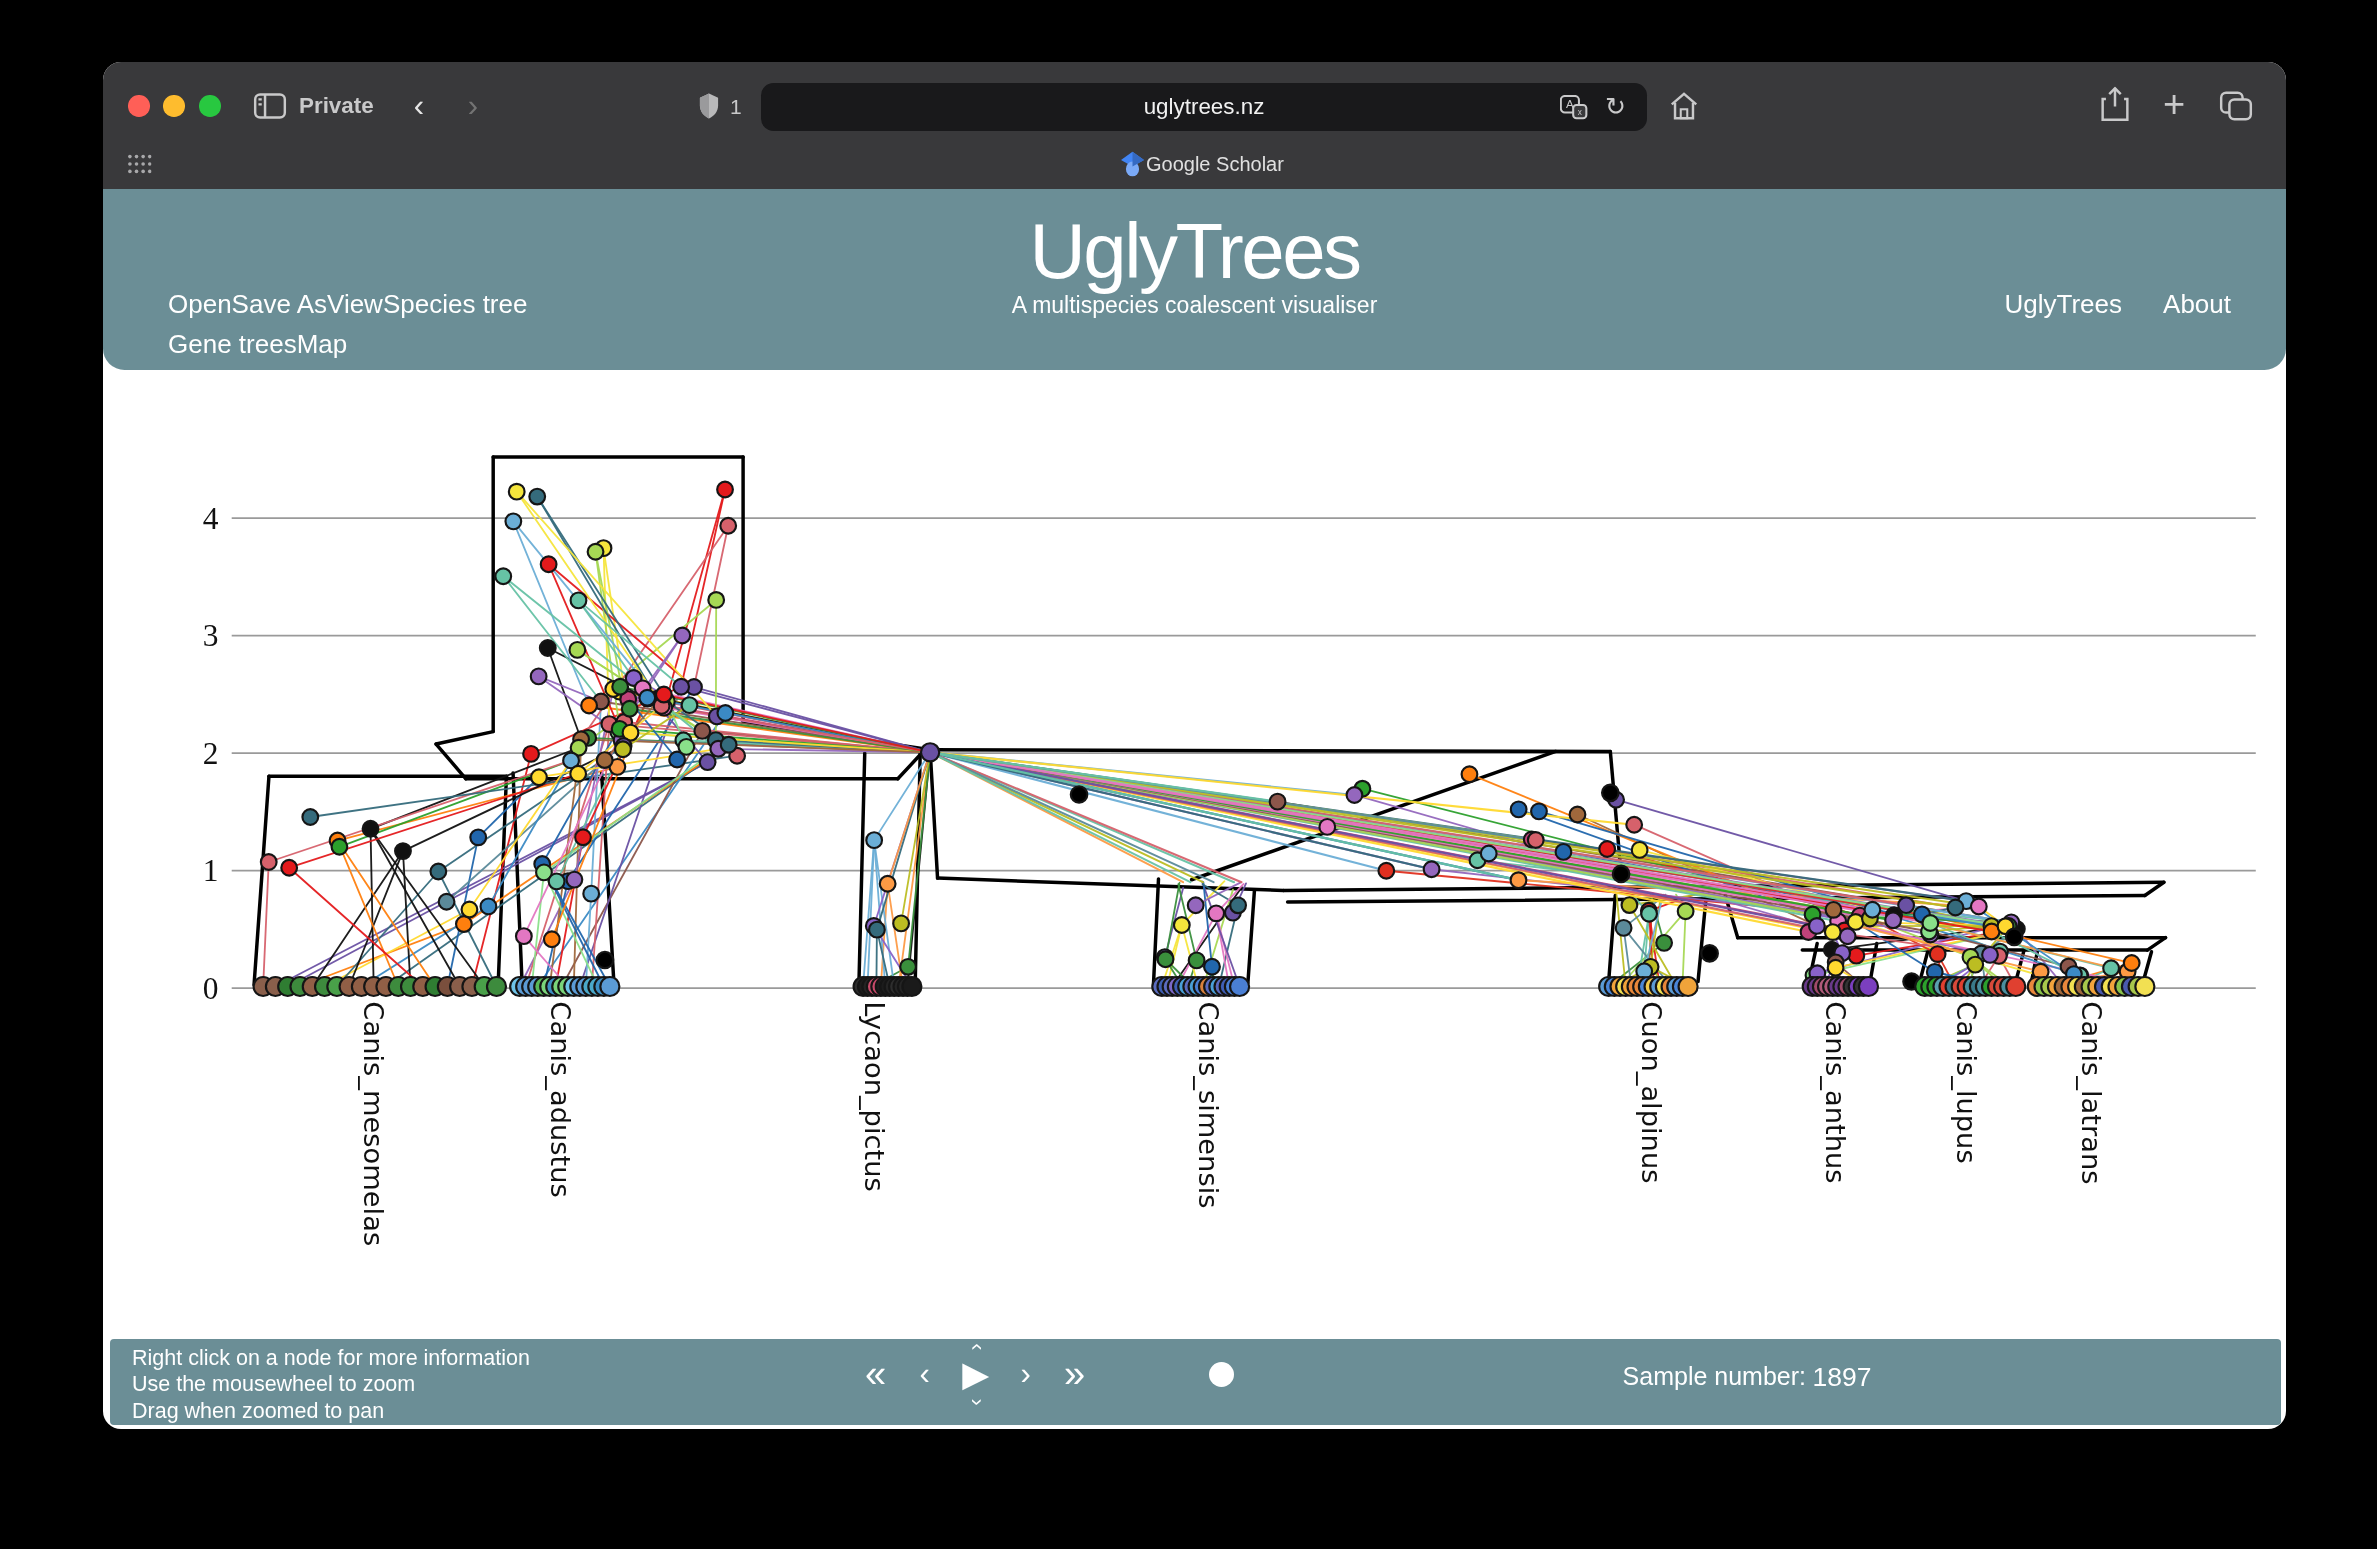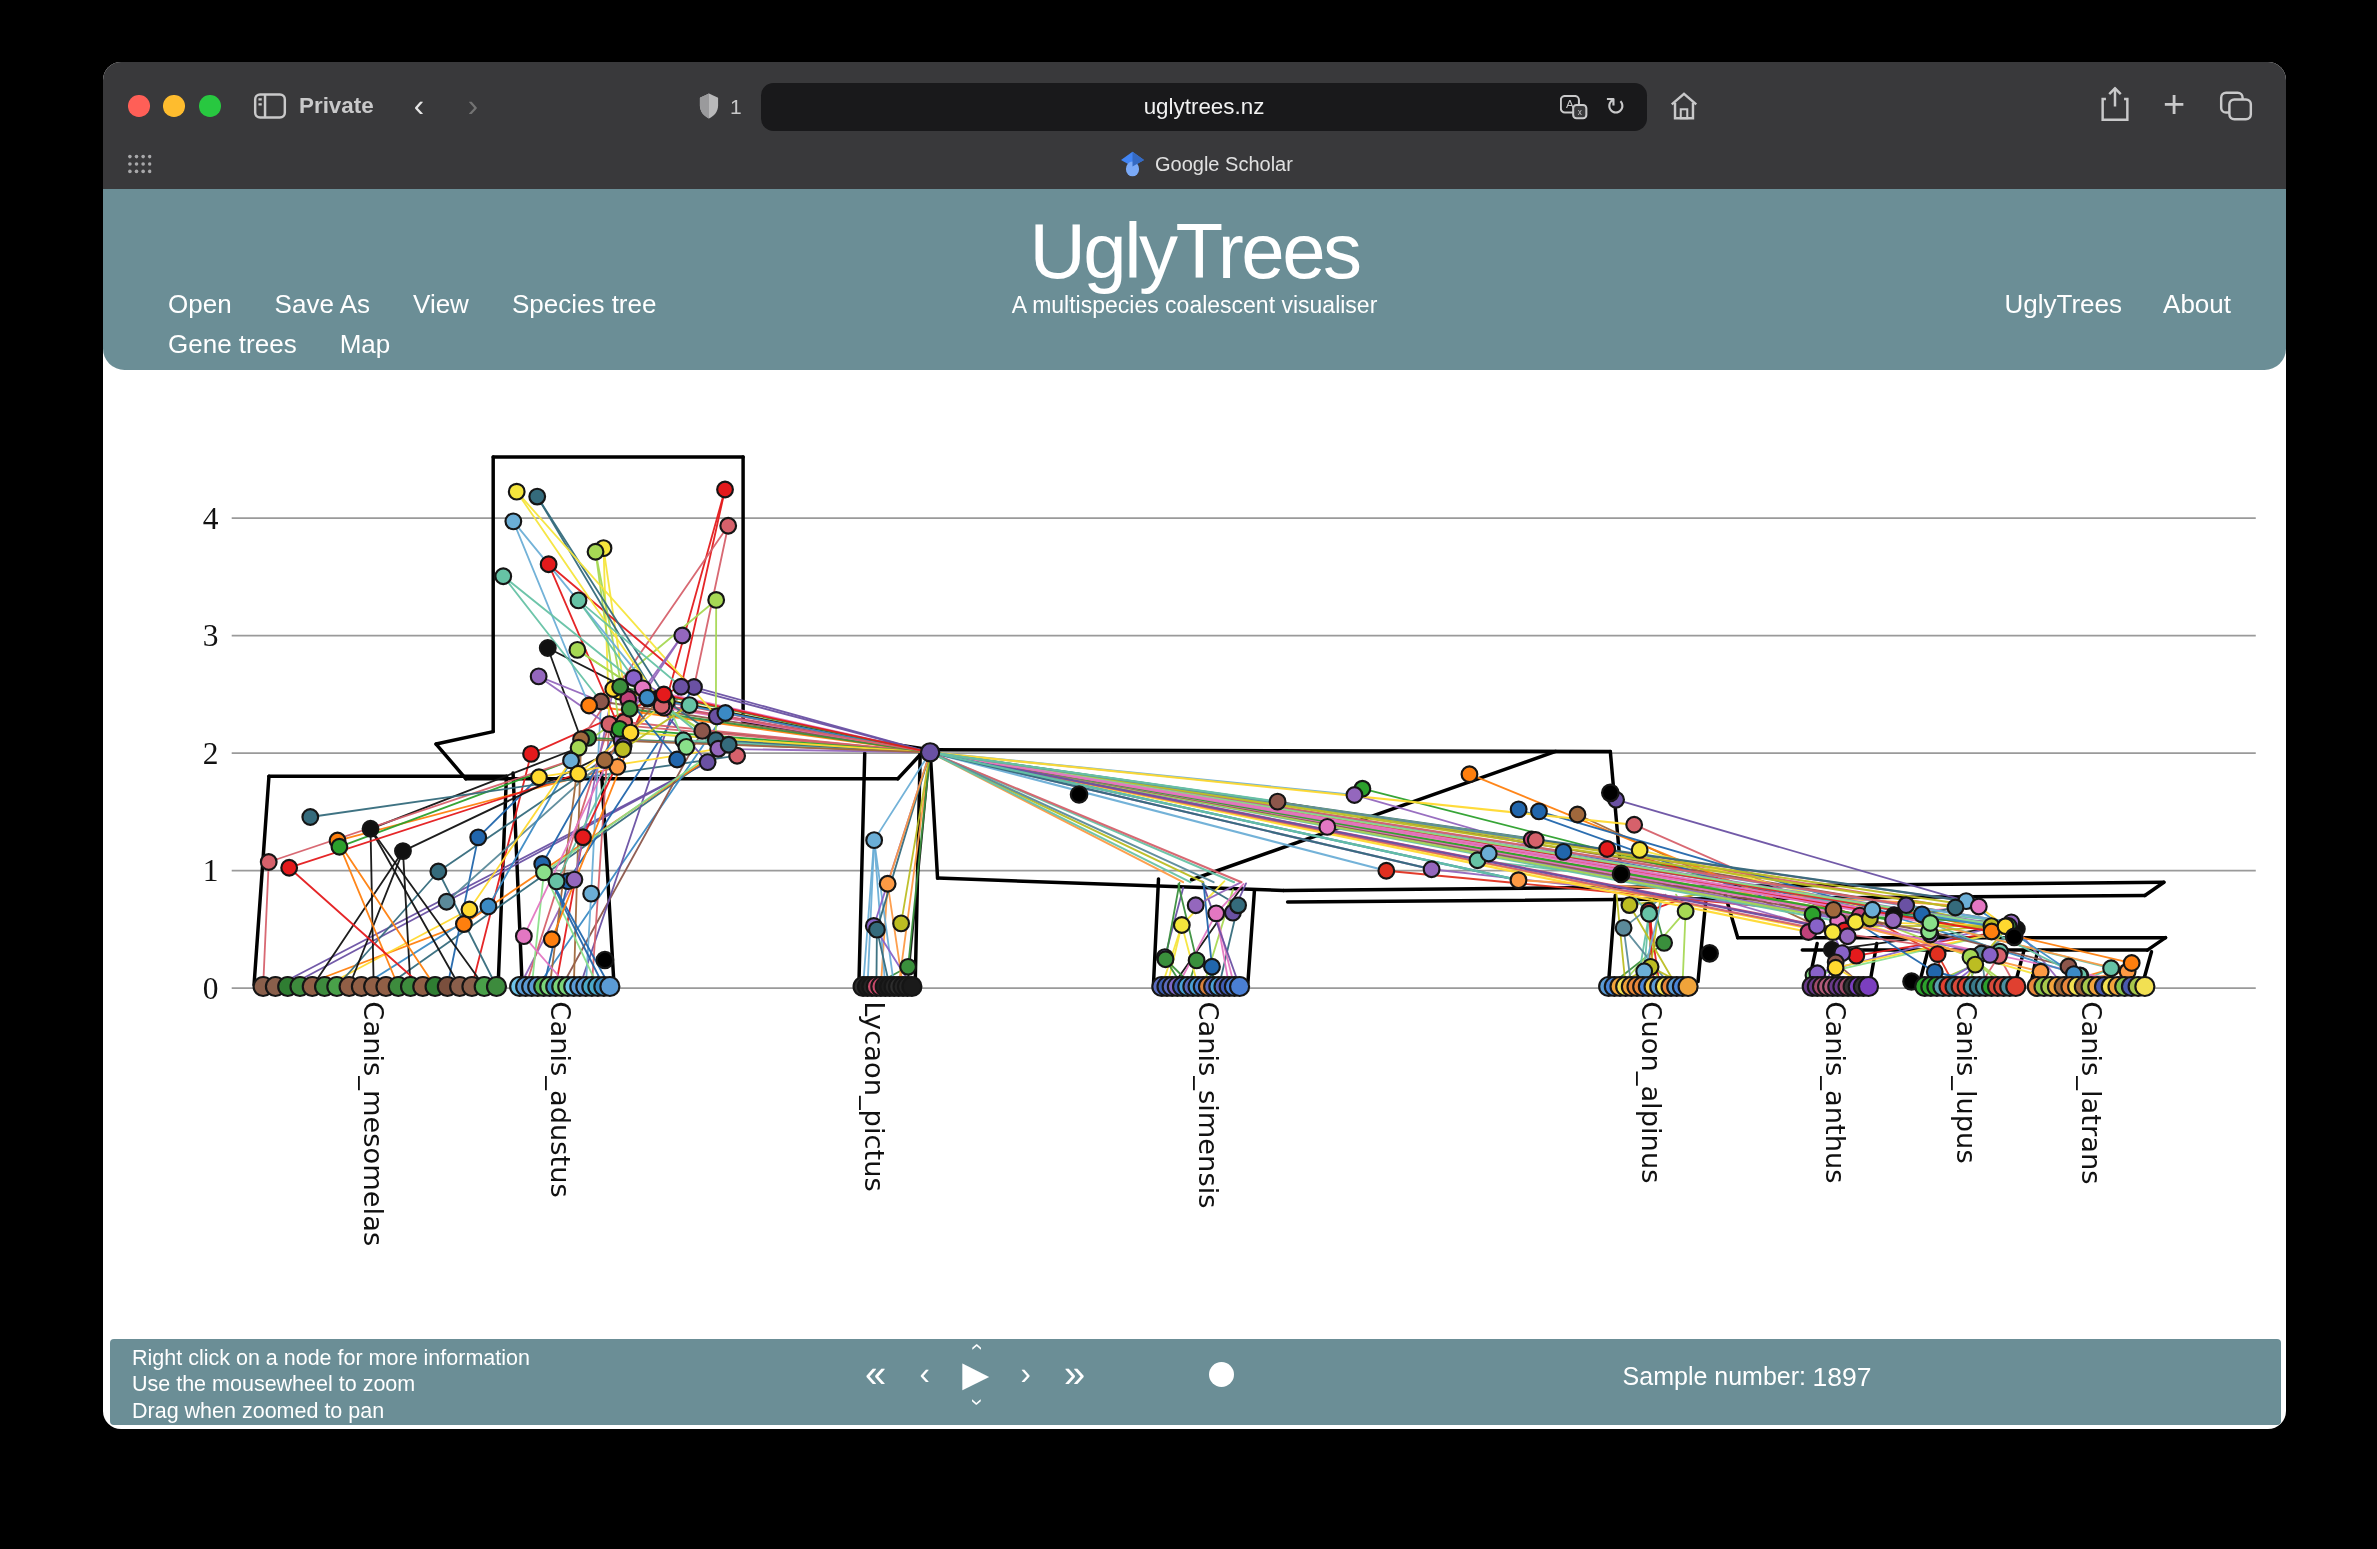--- a/index.html
+++ b/index.html
@@ -7,21 +7,21 @@
   .window{position:absolute;left:103px;top:62px;width:2183px;height:1367px;background:#fff;border-radius:18px;overflow:hidden;}
   .toolbar{position:absolute;left:0;top:0;width:100%;height:127px;background:#39393b;}
   .tl{position:absolute;width:21.5px;height:21.5px;border-radius:50%;top:33px;}
   .gray{color:#c9c9ca;}
   .icn{position:absolute;transform:translate(-50%,-50%);}
   .urlbar{position:absolute;left:658px;top:21px;width:886px;height:48px;background:#19191b;border-radius:12.4px;}
   .url-text{position:absolute;left:0;top:0;width:100%;height:100%;display:flex;align-items:center;justify-content:center;color:#f2f2f2;font-size:22.4px;}
   .site-header{position:absolute;left:0;top:127px;width:100%;height:181px;background:#6b8e96;border-radius:0 0 21.5px 21.5px;color:#fff;}
   .site-title{position:absolute;left:0;top:16.6px;width:100%;text-align:center;font-size:78px;letter-spacing:-2.5px;font-weight:400;}
   .site-sub{position:absolute;left:0;top:103px;width:100%;text-align:center;font-size:23px;}
-  .nav-row{position:absolute;display:flex;gap:43px;font-size:26px;}
+  .nav-row{position:absolute;display:flex;font-size:26px;}
   .nav-item{cursor:default;white-space:nowrap;}
   .site-footer{position:absolute;left:6.6px;top:1277px;width:2171px;height:86px;background:#6b8e96;border-radius:4px;color:#fff;}
   .hints{position:absolute;left:22.4px;top:5.8px;font-size:21.5px;line-height:26.5px;}
   .ctl{position:absolute;transform:translate(-50%,-50%);color:#fff;}
   .rot-up{display:inline-block;transform:rotate(-90deg);}
   .rot-dn{display:inline-block;transform:rotate(90deg);}
   .slider-dot{position:absolute;left:1099px;top:23px;width:25px;height:25px;border-radius:50%;background:#fff;}
   .sample{position:absolute;top:23px;font-size:25px;}
   .tick{font:38px "Liberation Serif",serif;fill:#111;}
   .sp{font:33px "DejaVu Sans",sans-serif;fill:#111;}
@@ -91,21 +91,21 @@
         <circle cx="4" cy="13" r="2.2"></circle>
           <circle cx="12" cy="13" r="2.2"></circle>
           <circle cx="20" cy="13" r="2.2"></circle>
           <circle cx="28" cy="13" r="2.2"></circle>
         <circle cx="4" cy="22" r="2.2"></circle>
           <circle cx="12" cy="22" r="2.2"></circle>
           <circle cx="20" cy="22" r="2.2"></circle>
           <circle cx="28" cy="22" r="2.2"></circle>
       </g>
     </svg>
-    <div class="abs" style="left:1017px;top:88px;display:flex;align-items:center;gap:10px;">
+    <div class="abs" style="left:1017px;top:88px;display:flex;align-items:center;gap:1px;">
       <svg width="25" height="28" viewBox="0 0 30 34">
         <polygon points="15,2 29,12 15,20 1,12" fill="#4285f4"></polygon>
         <path d="M15 14 a8 9 0 0 1 8 9 a8 9 0 0 1 -16 0 a8 9 0 0 1 8 -9" fill="#7baaf7"></path>
         <polygon points="15,2 29,12 15,20" fill="#356ac3"></polygon>
       </svg>
       <span style="color:#e0e0e0;font-size:20px;">Google Scholar</span>
     </div>
   </div>
 
   <div class="site-header">

